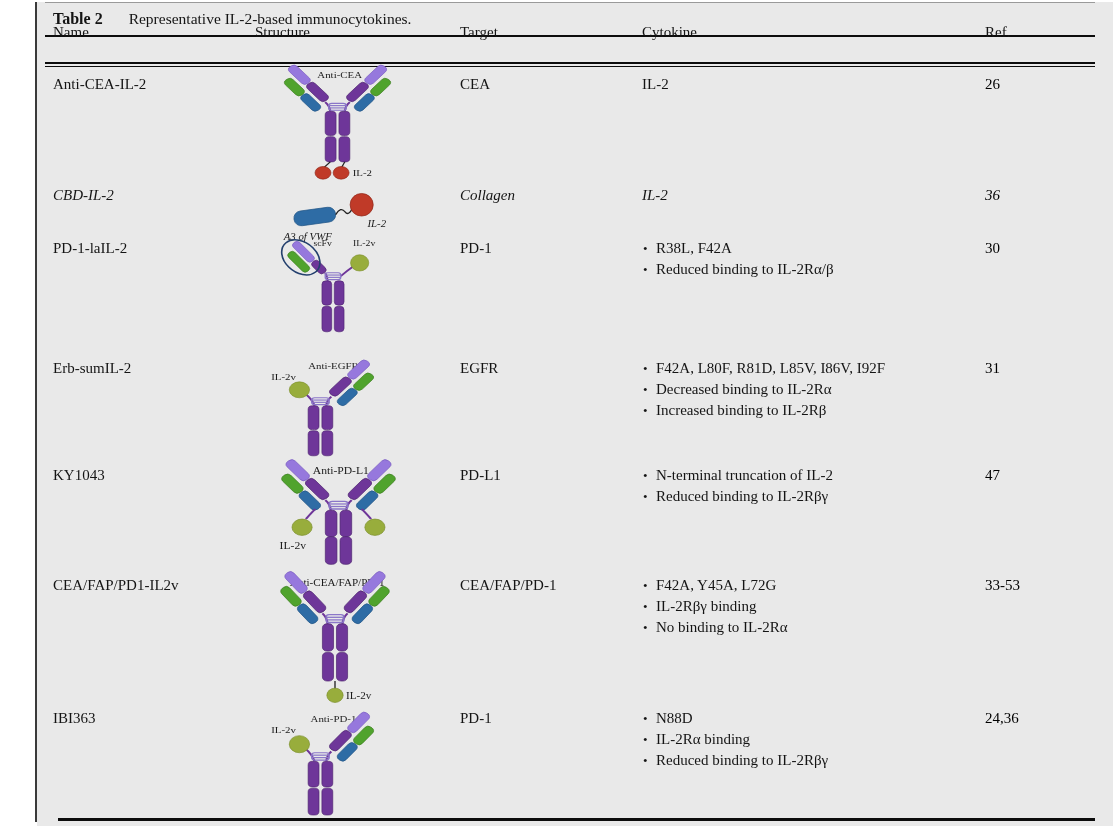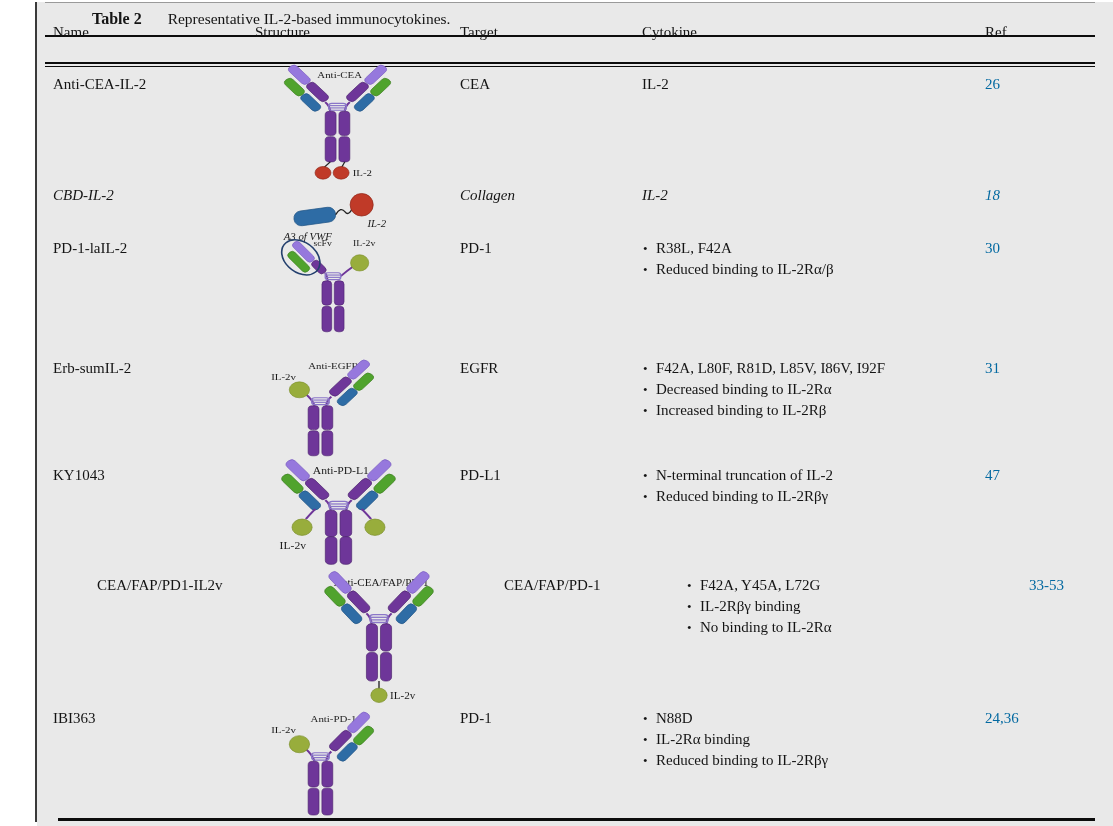--- a/index.html
+++ b/index.html
@@ -2,42 +2,42 @@
 <html><head>
 <meta charset="utf-8">
 <style>
   html,body{margin:0;padding:0;}
   body{font-family:"Liberation Serif","DejaVu Serif",serif;color:#141414;}
   .page{position:relative;width:1113px;height:826px;background:#ffffff;overflow:hidden;}
   .table-bg{position:absolute;left:37px;top:2px;width:1076px;height:824px;background:#e9e9e9;}
   .vbar{position:absolute;left:35px;top:2px;width:2px;height:820px;background:#3a3a3a;}
   .content{position:absolute;left:45px;top:0;width:1050px;}
   .topline{position:absolute;top:2px;left:0;width:1050px;height:1px;background:#9a9a9a;}
-  .titleRow{position:absolute;top:10px;left:8px;font-size:15.5px;white-space:nowrap;margin-left:39px;}
+  .titleRow{position:absolute;top:10px;left:8px;font-size:15.5px;white-space:nowrap;}
   .titleRow .tl{font-weight:bold;font-size:16px;margin-right:26px;}
   .rule-title{position:absolute;top:35px;left:0;width:1050px;height:2px;background:#0c0c0c;}
   .headerRow{position:absolute;top:24px;left:0;width:1050px;display:grid;grid-template-columns:208px 202px 183px 345px 112px;font-size:15px;}
   .headerRow .hc{padding-left:8px;}
   .headerRow .hc.c2{padding-left:2px;}
   .headerRow .hc.c3{padding-left:5px;}
   .headerRow .hc.c4{padding-left:4px;}
   .headerRow .hc.c5{padding-left:2px;}
   .rule-head1{position:absolute;top:62px;left:0;width:1050px;height:2px;background:#0c0c0c;}
   .rule-head2{position:absolute;top:66px;left:0;width:1050px;height:1px;background:#0c0c0c;}
   .rows{position:absolute;top:72px;left:0;width:1050px;}
   .row{display:grid;grid-template-columns:208px 202px 183px 345px 112px;}
   .rh1{height:111px;}.rh2{height:53px;font-style:italic;}.rh3{height:112px;}.rh4{height:107px;margin-top:8px;}
-  .rh5{height:110px;}.rh6{height:133px;margin-left:44px;}.rh7{height:120px;}
+  .rh5{height:110px;}.rh6{height:133px;}.rh7{height:120px;}
   .cell{font-size:15px;line-height:20px;}
   .cell.name{padding:2px 0 0 8px;}
   .cell.struct{position:relative;overflow:visible;}
   .cell.target{padding:2px 0 0 5px;}
   .cell.cyt{padding:2px 0 0 4px;line-height:21px;}
   .cell.ref{padding:2px 0 0 2px;}
-  .reflink{color:#0369a1;cursor:pointer;}
+  .reflink{color:#000000;cursor:pointer;}
   .bullet{position:relative;padding-left:14px;}
   .bullet::before{content:"\2022";position:absolute;left:1px;font-size:13px;}
   .rule-bottom{position:absolute;top:818px;left:13px;width:1037px;height:3px;background:#0c0c0c;}
   
   .s{position:absolute;overflow:visible;}
   .s1{left:12px;top:-2px;width:145px;height:112px;}
   .s2{left:22px;top:2px;width:130px;height:60px;}
   .s3{left:15px;top:2px;width:130px;height:110px;}
   .s4{left:8px;top:2px;width:145px;height:108px;}
   .s5{left:8px;top:2px;width:155px;height:110px;}
@@ -138,21 +138,21 @@
             <circle class="red" cx="120" cy="28" r="16"></circle>
             <text class="slbl" x="128" y="60">IL-2</text>
             <text class="slbl" x="12" y="78">A3 of VWF</text>
           </svg>
         </div>
         <div class="cell target">Collagen</div>
         <div class="cell cyt">
           <div>IL-2</div>
         </div>
         <div class="cell ref">
-          <span class="reflink">18</span>
+          <span class="reflink">36</span>
         </div>
       </div>
 
       <div class="row rh3">
         <div class="cell name">PD-1-laIL-2</div>
         <div class="cell struct">
           <svg class="s s3" viewBox="0 0 200 190" preserveAspectRatio="none">
             <text class="slbl" x="84" y="14" text-anchor="middle">scFv</text>
             <text class="slbl" x="148" y="14" text-anchor="middle">IL-2v</text>
             <g transform="translate(86,58) rotate(-42)">

